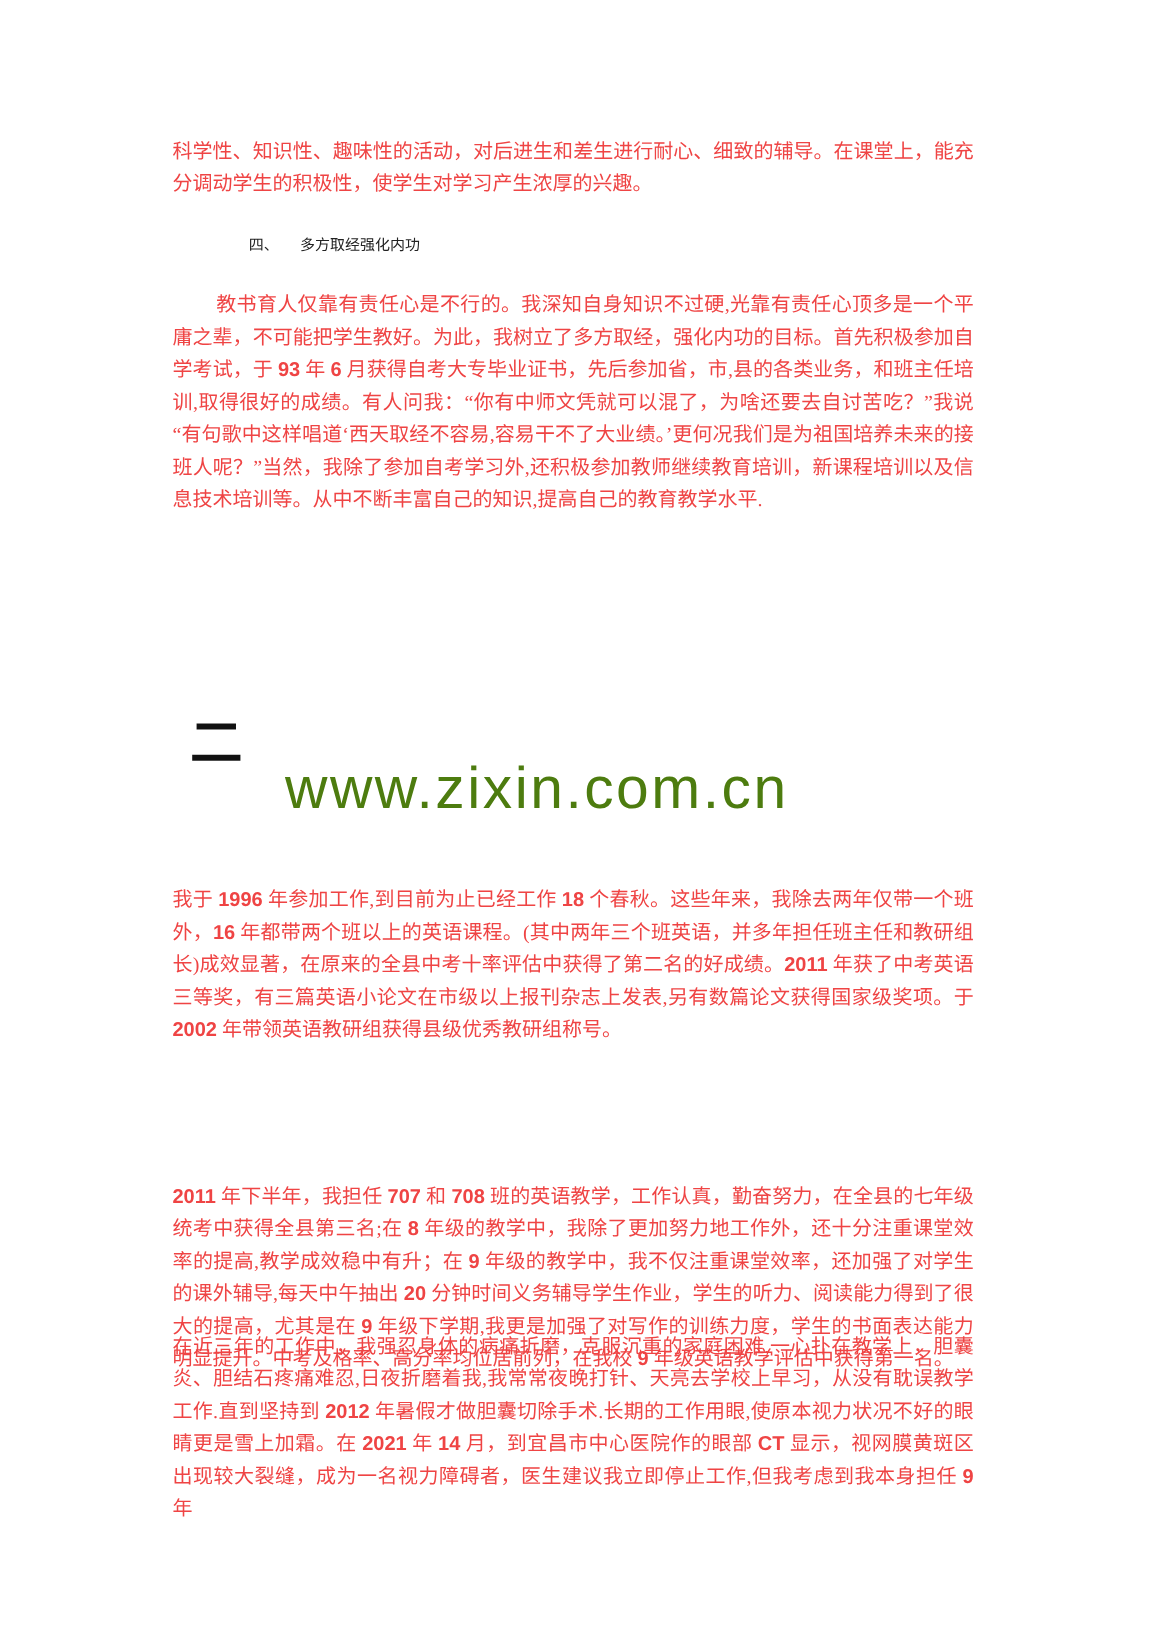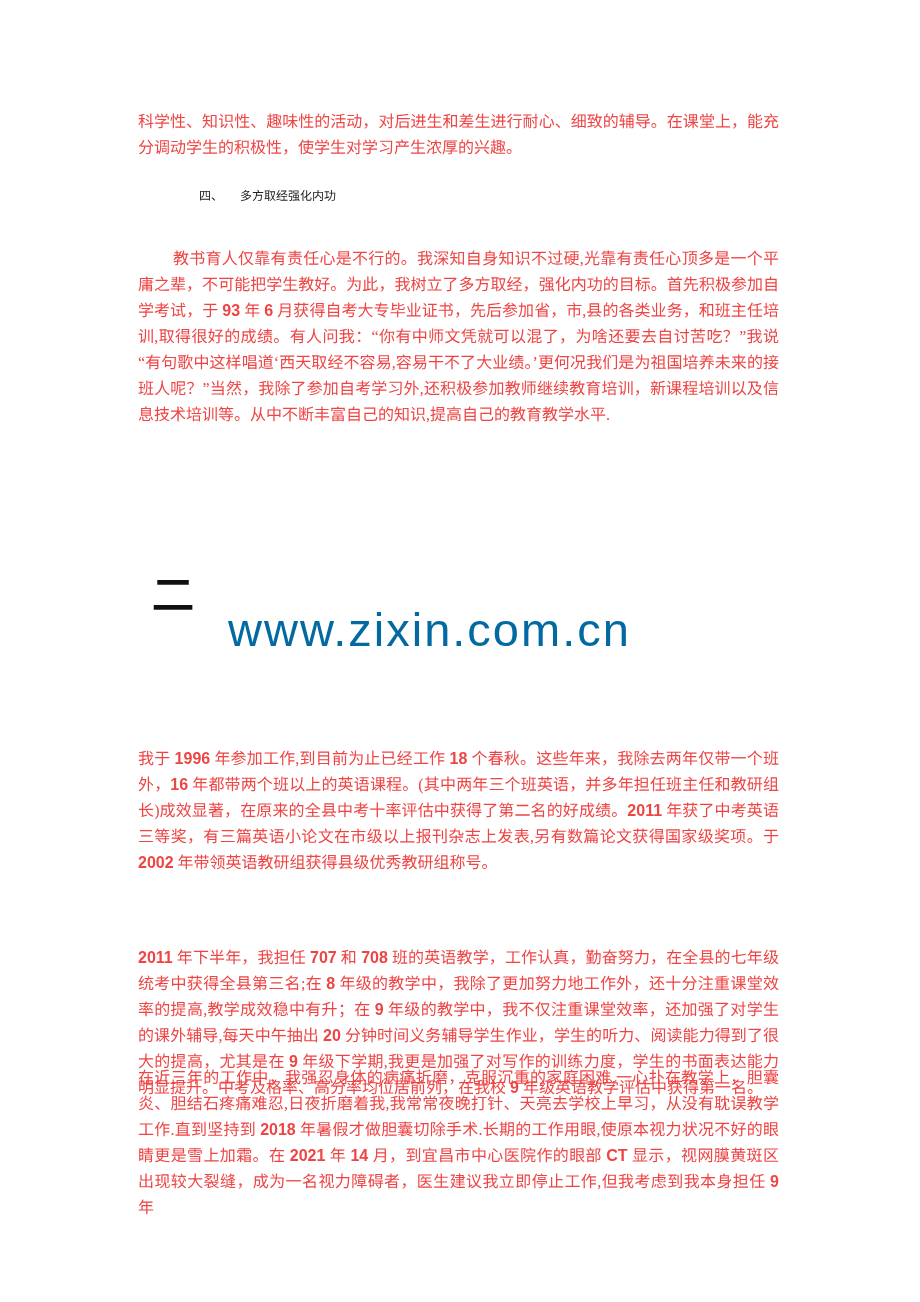--- a/index.html
+++ b/index.html
@@ -21,21 +21,20 @@
     left: 138px;
     width: 641px;
     font-size: 16px;
     line-height: 26px;
     text-align: justify;
     color: #ef4444;
     margin: 0;
   }
   .indent {
     text-indent: 35px;
-    margin-top: 14px;
   }
   .num {
     font-family: "Liberation Sans", "DejaVu Sans", sans-serif;
     font-weight: bold;
   }
   .heading {
     position: absolute;
     left: 163px;
     top: 183px;
     font-size: 12px;
@@ -57,28 +56,28 @@
     color: #111111;
   }
   .watermark {
     position: absolute;
     left: 228px;
     top: 603px;
     font-size: 47px;
     line-height: 54px;
     letter-spacing: 2px;
     font-family: "Liberation Sans", "DejaVu Sans", sans-serif;
-    color: #0369a1;
+    color: #4d7c0f;
     white-space: nowrap;
     user-select: none;
   }
   .p-intro   { top: 109px; }
   .p-jiaoshu { top: 232px; }
   .p-chunhua { top: 431px; }
-  .p-1996    { top: 746px; }
+  .p-1996    { top: 708px; }
   .p-2011    { top: 945px; }
   .p-recent  { top: 1065px; }
 </style>
 </head>
 <body>
 
 <div class="page">
 
   <p class="para p-intro">科学性、知识性、趣味性的活动，对后进生和差生进行耐心、细致的辅导。在课堂上，能充分调动学生的积极性，使学生对学习产生浓厚的兴趣。</p>
 
@@ -90,15 +89,15 @@
 
 
   <div class="section-marker">二</div>
 
   <div class="watermark">www.zixin.com.cn</div>
 
   <p class="para p-1996">我于 <span class="num">1996</span> 年参加工作,到目前为止已经工作 <span class="num">18</span> 个春秋。这些年来，我除去两年仅带一个班外，<span class="num">16</span> 年都带两个班以上的英语课程。(其中两年三个班英语，并多年担任班主任和教研组长)成效显著，在原来的全县中考十率评估中获得了第二名的好成绩。<span class="num">2011</span> 年获了中考英语三等奖，有三篇英语小论文在市级以上报刊杂志上发表,另有数篇论文获得国家级奖项。于 <span class="num">2002</span> 年带领英语教研组获得县级优秀教研组称号。</p>
 
   <p class="para p-2011"><span class="num">2011</span> 年下半年，我担任 <span class="num">707</span> 和 <span class="num">708</span> 班的英语教学，工作认真，勤奋努力，在全县的七年级统考中获得全县第三名;在 <span class="num">8</span> 年级的教学中，我除了更加努力地工作外，还十分注重课堂效率的提高,教学成效稳中有升；在 <span class="num">9</span> 年级的教学中，我不仅注重课堂效率，还加强了对学生的课外辅导,每天中午抽出 <span class="num">20</span> 分钟时间义务辅导学生作业，学生的听力、阅读能力得到了很大的提高，尤其是在 <span class="num">9</span> 年级下学期,我更是加强了对写作的训练力度，学生的书面表达能力明显提升。中考及格率、高分率均位居前列，在我校 <span class="num">9</span> 年级英语教学评估中获得第一名。</p>
 
-  <p class="para p-recent">在近三年的工作中，我强忍身体的病痛折磨，克服沉重的家庭困难,一心扑在教学上，胆囊炎、胆结石疼痛难忍,日夜折磨着我,我常常夜晚打针、天亮去学校上早习，从没有耽误教学工作.直到坚持到 <span class="num">2018</span> 年暑假才做胆囊切除手术.长期的工作用眼,使原本视力状况不好的眼睛更是雪上加霜。在 <span class="num">2021</span> 年 <span class="num">14</span> 月，到宜昌市中心医院作的眼部 <span class="num">CT</span> 显示，视网膜黄斑区出现较大裂缝，成为一名视力障碍者，医生建议我立即停止工作,但我考虑到我本身担任 <span class="num">9</span> 年</p>
+  <p class="para p-recent">在近三年的工作中，我强忍身体的病痛折磨，克服沉重的家庭困难,一心扑在教学上，胆囊炎、胆结石疼痛难忍,日夜折磨着我,我常常夜晚打针、天亮去学校上早习，从没有耽误教学工作.直到坚持到 <span class="num">2012</span> 年暑假才做胆囊切除手术.长期的工作用眼,使原本视力状况不好的眼睛更是雪上加霜。在 <span class="num">2021</span> 年 <span class="num">14</span> 月，到宜昌市中心医院作的眼部 <span class="num">CT</span> 显示，视网膜黄斑区出现较大裂缝，成为一名视力障碍者，医生建议我立即停止工作,但我考虑到我本身担任 <span class="num">9</span> 年</p>
 
 </div>
 
 </body></html>

